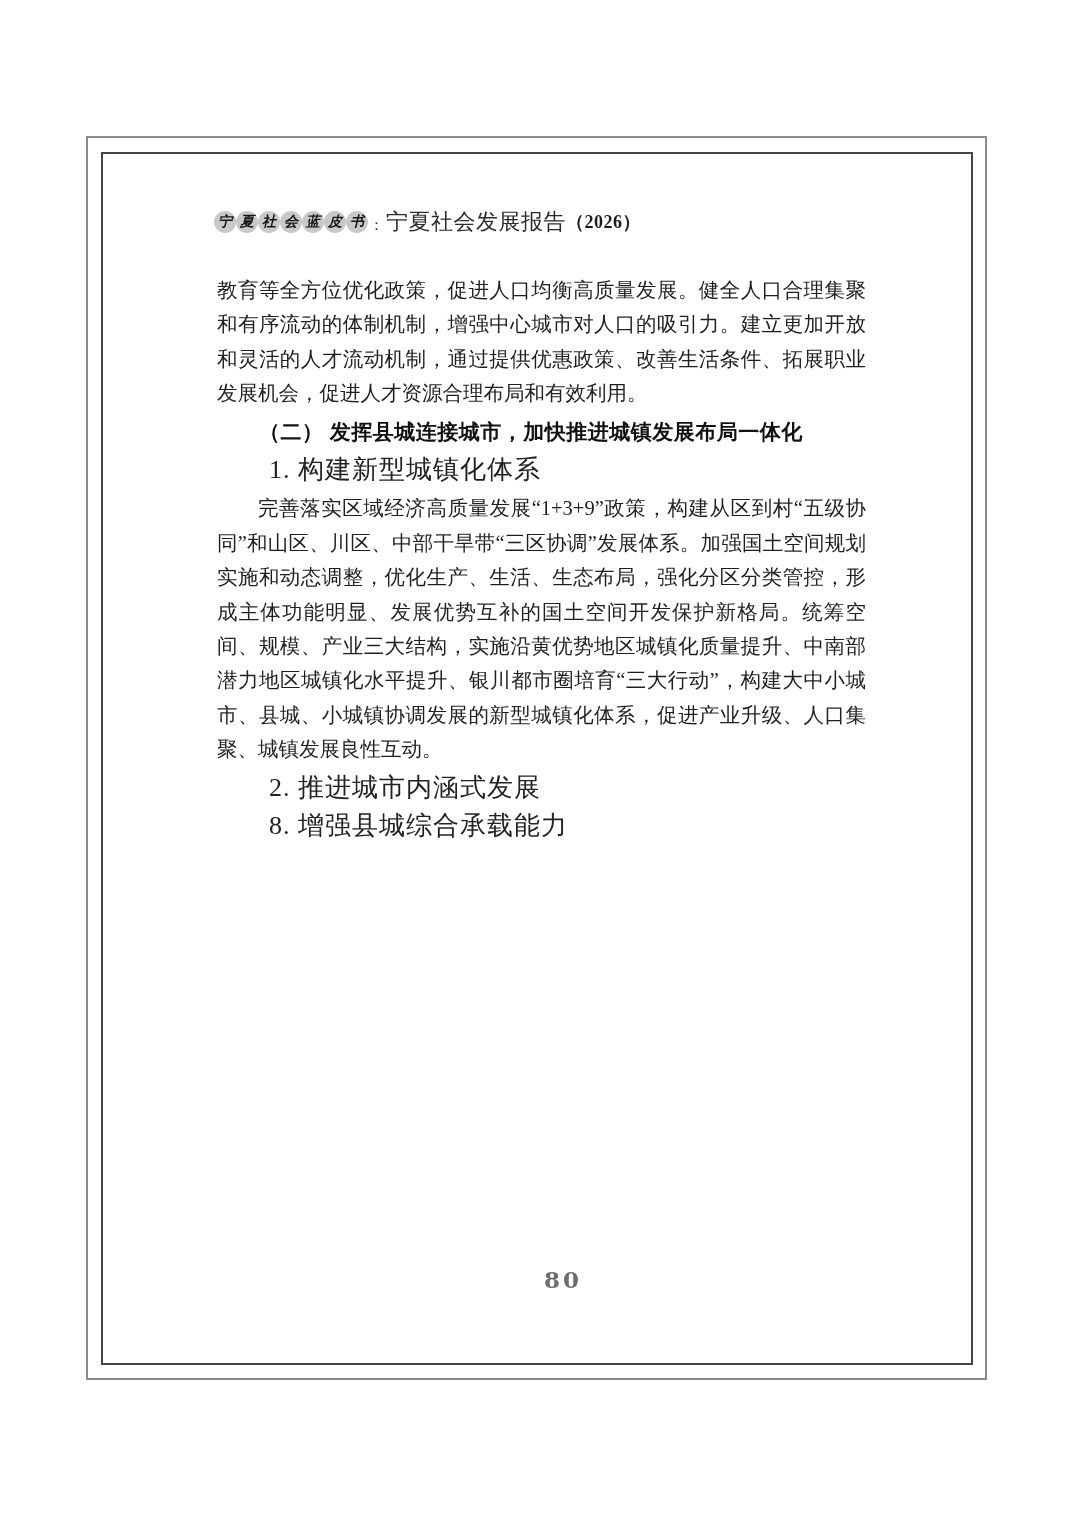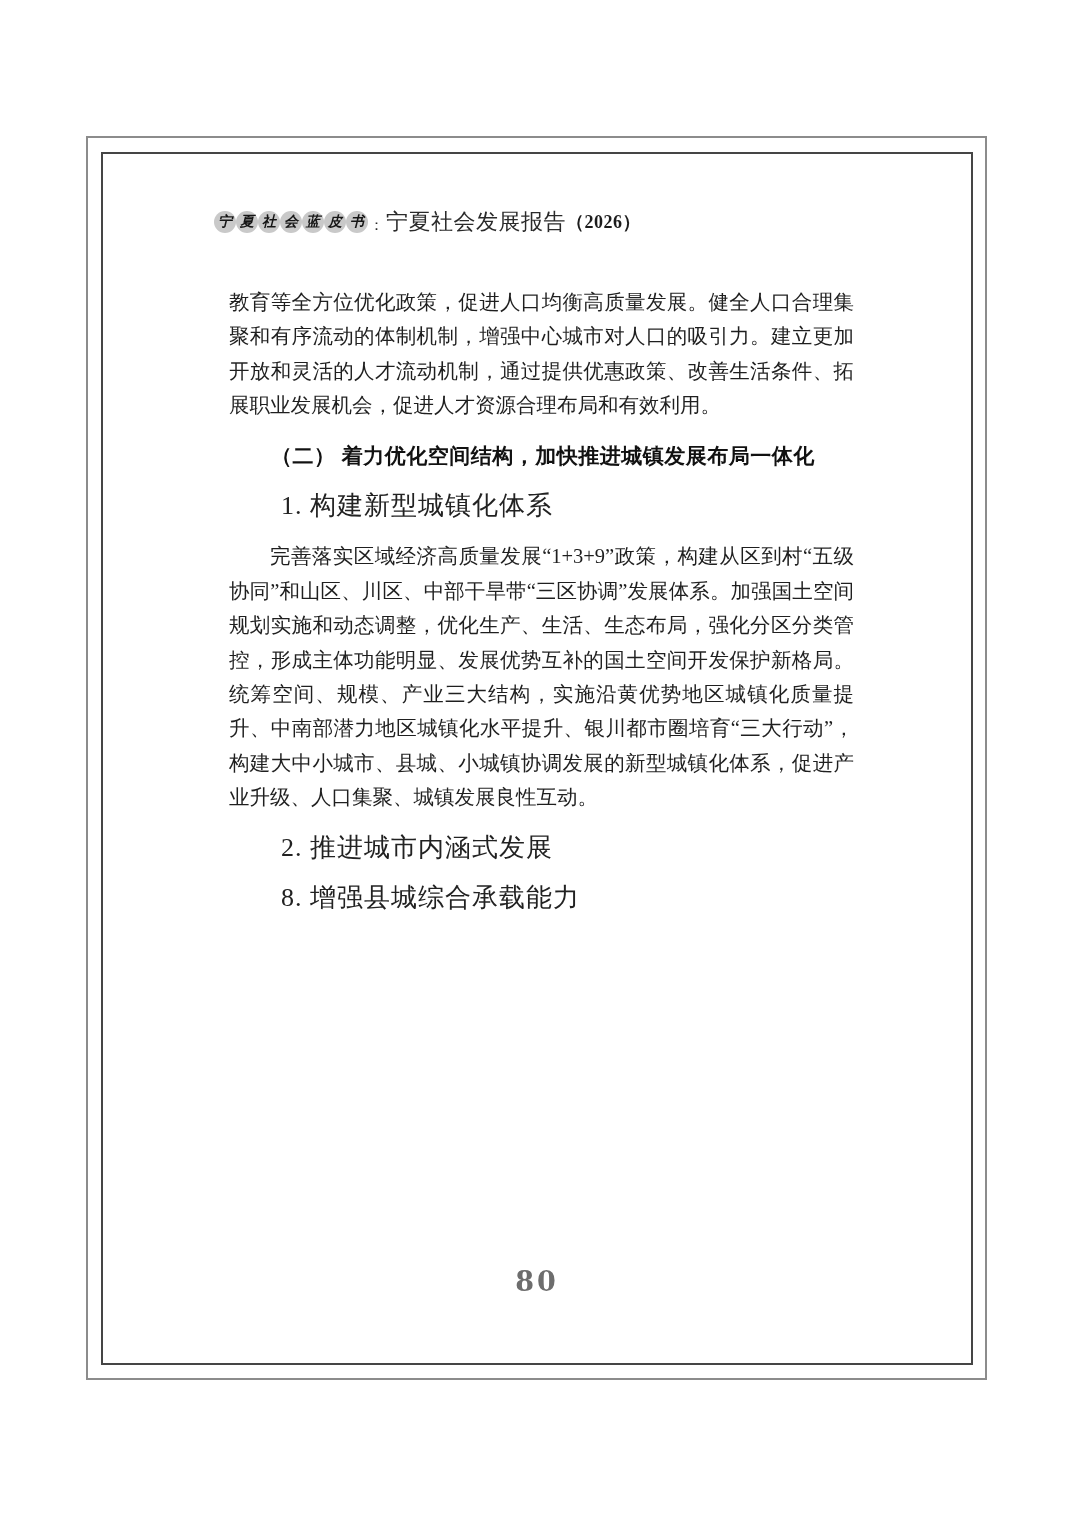--- a/index.html
+++ b/index.html
@@ -67,21 +67,21 @@
   .content {
     position: absolute;
     left: 213px; top: 269px;
     width: 657px;
     font-size: 20.5px;
     line-height: 34.4px;
     color: #1f1f1f;
     text-align: justify;
     text-justify: inter-ideograph;
   }
-  .content p, .content h3 { margin: 16px; padding: 0; }
+  .content p, .content h3 { margin: 4px; padding: 0; }
   p.body { text-indent: 2em; }
   p.body.no-indent { text-indent: 0; }
   h3.heading {
     font-family: "Liberation Sans", sans-serif;
     font-weight: 700;
     font-size: 21px;
     line-height: 34.4px;
     text-indent: 2em;
     color: #111111;
     letter-spacing: 0.5px;
@@ -93,23 +93,24 @@
     color: #222222;
     letter-spacing: 1px;
   }
   .page-number {
     position: absolute;
     left: 101px; top: 1266px;
     width: 872px;
     text-align: center;
     font-family: "DejaVu Serif", serif;
     font-weight: 700;
-    font-size: 27px;
+    font-size: 23px;
     color: #6d6d6d;
     letter-spacing: 3px;
+    padding-left: 26px;
   }
 </style>
 </head>
 <body>
 
 <div class="page">
 
   <div class="outer-frame"></div>
   <div class="inner-frame"></div>
 
@@ -123,21 +124,21 @@
       <span class="brand-char">皮</span>
       <span class="brand-char">书</span>
     </div>
     <span class="header-colon">：</span>
     <span class="header-subtitle">宁夏社会发展报告</span>
     <span class="header-year">（2026）</span>
   </div>
 
   <div class="content">
     <p class="body no-indent">教育等全方位优化政策，促进人口均衡高质量发展。健全人口合理集聚和有序流动的体制机制，增强中心城市对人口的吸引力。建立更加开放和灵活的人才流动机制，通过提供优惠政策、改善生活条件、拓展职业发展机会，促进人才资源合理布局和有效利用。</p>
-    <h3 class="heading">（二） 着力优化空间结构，加快推进城镇发展布局一体化</h3>
+    <h3 class="heading">（二） 发挥县城连接城市，加快推进城镇发展布局一体化</h3>
     <p class="subhead">1. 构建新型城镇化体系</p>
     <p class="body">完善落实区域经济高质量发展“1+3+9”政策，构建从区到村“五级协同”和山区、川区、中部干旱带“三区协调”发展体系。加强国土空间规划实施和动态调整，优化生产、生活、生态布局，强化分区分类管控，形成主体功能明显、发展优势互补的国土空间开发保护新格局。统筹空间、规模、产业三大结构，实施沿黄优势地区城镇化质量提升、中南部潜力地区城镇化水平提升、银川都市圈培育“三大行动”，构建大中小城市、县城、小城镇协调发展的新型城镇化体系，促进产业升级、人口集聚、城镇发展良性互动。</p>
     <p class="subhead">2. 推进城市内涵式发展</p>
     <p class="subhead">8. 增强县城综合承载能力</p>
   </div>
 
   <div class="page-number">80</div>
 
 </div>
 

